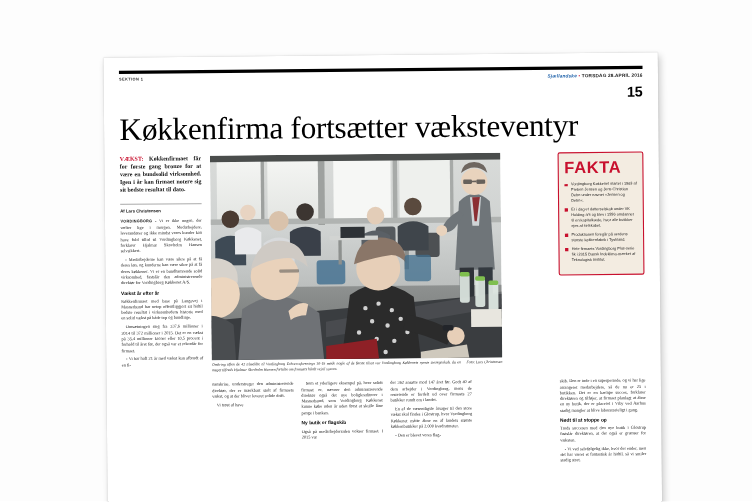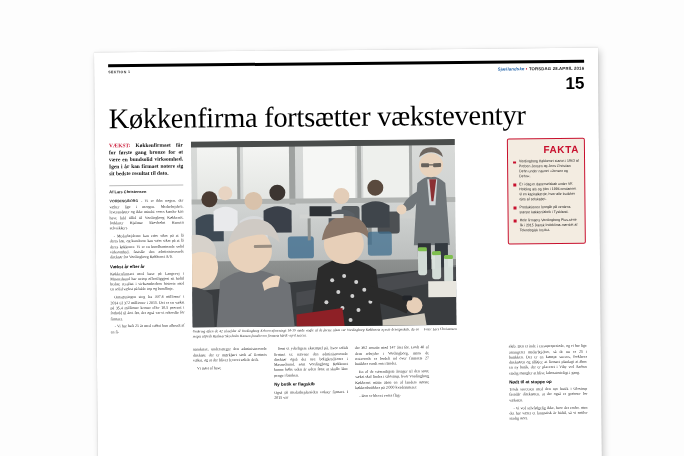--- a/index.html
+++ b/index.html
@@ -77,21 +77,21 @@
     font-weight: 700;
   }
   .dot-sep { color: #c8102e; font-weight: 700; }
 
   .pagenum-row {
     text-align: right;
     margin-top: 0px;
   }
   .pagenum {
     font-family: "Liberation Sans", sans-serif;
-    font-size: 17px;
+    font-size: 13px;
     font-weight: 700;
     color: #000;
     line-height: 1;
   }
 
   
   .headline {
     font-family: "Liberation Serif", serif;
     font-size: 28.5px;
     line-height: 1.02;
@@ -216,24 +216,24 @@
     top: 0;
     width: 78px;
     background: #f3ece1;
     border: 1.1px solid #c8102e;
     border-radius: 2px;
     padding: 5px 5px 7px 5px;
     box-sizing: border-box;
   }
   .fakta-title {
     font-family: "Liberation Sans", sans-serif;
-    font-size: 10px;
+    font-size: 15px;
     font-weight: 700;
     color: #c8102e;
-    text-align: right;
+    text-align: left;
     letter-spacing: 0.6px;
     margin-bottom: 4px;
   }
   .fakta-list { margin: 0; padding: 0; list-style: none; }
   .fakta-item {
     position: relative;
     padding-left: 6px;
     margin-bottom: 3.5px;
     font-family: "Liberation Sans", sans-serif;
     font-size: 3.5px;

